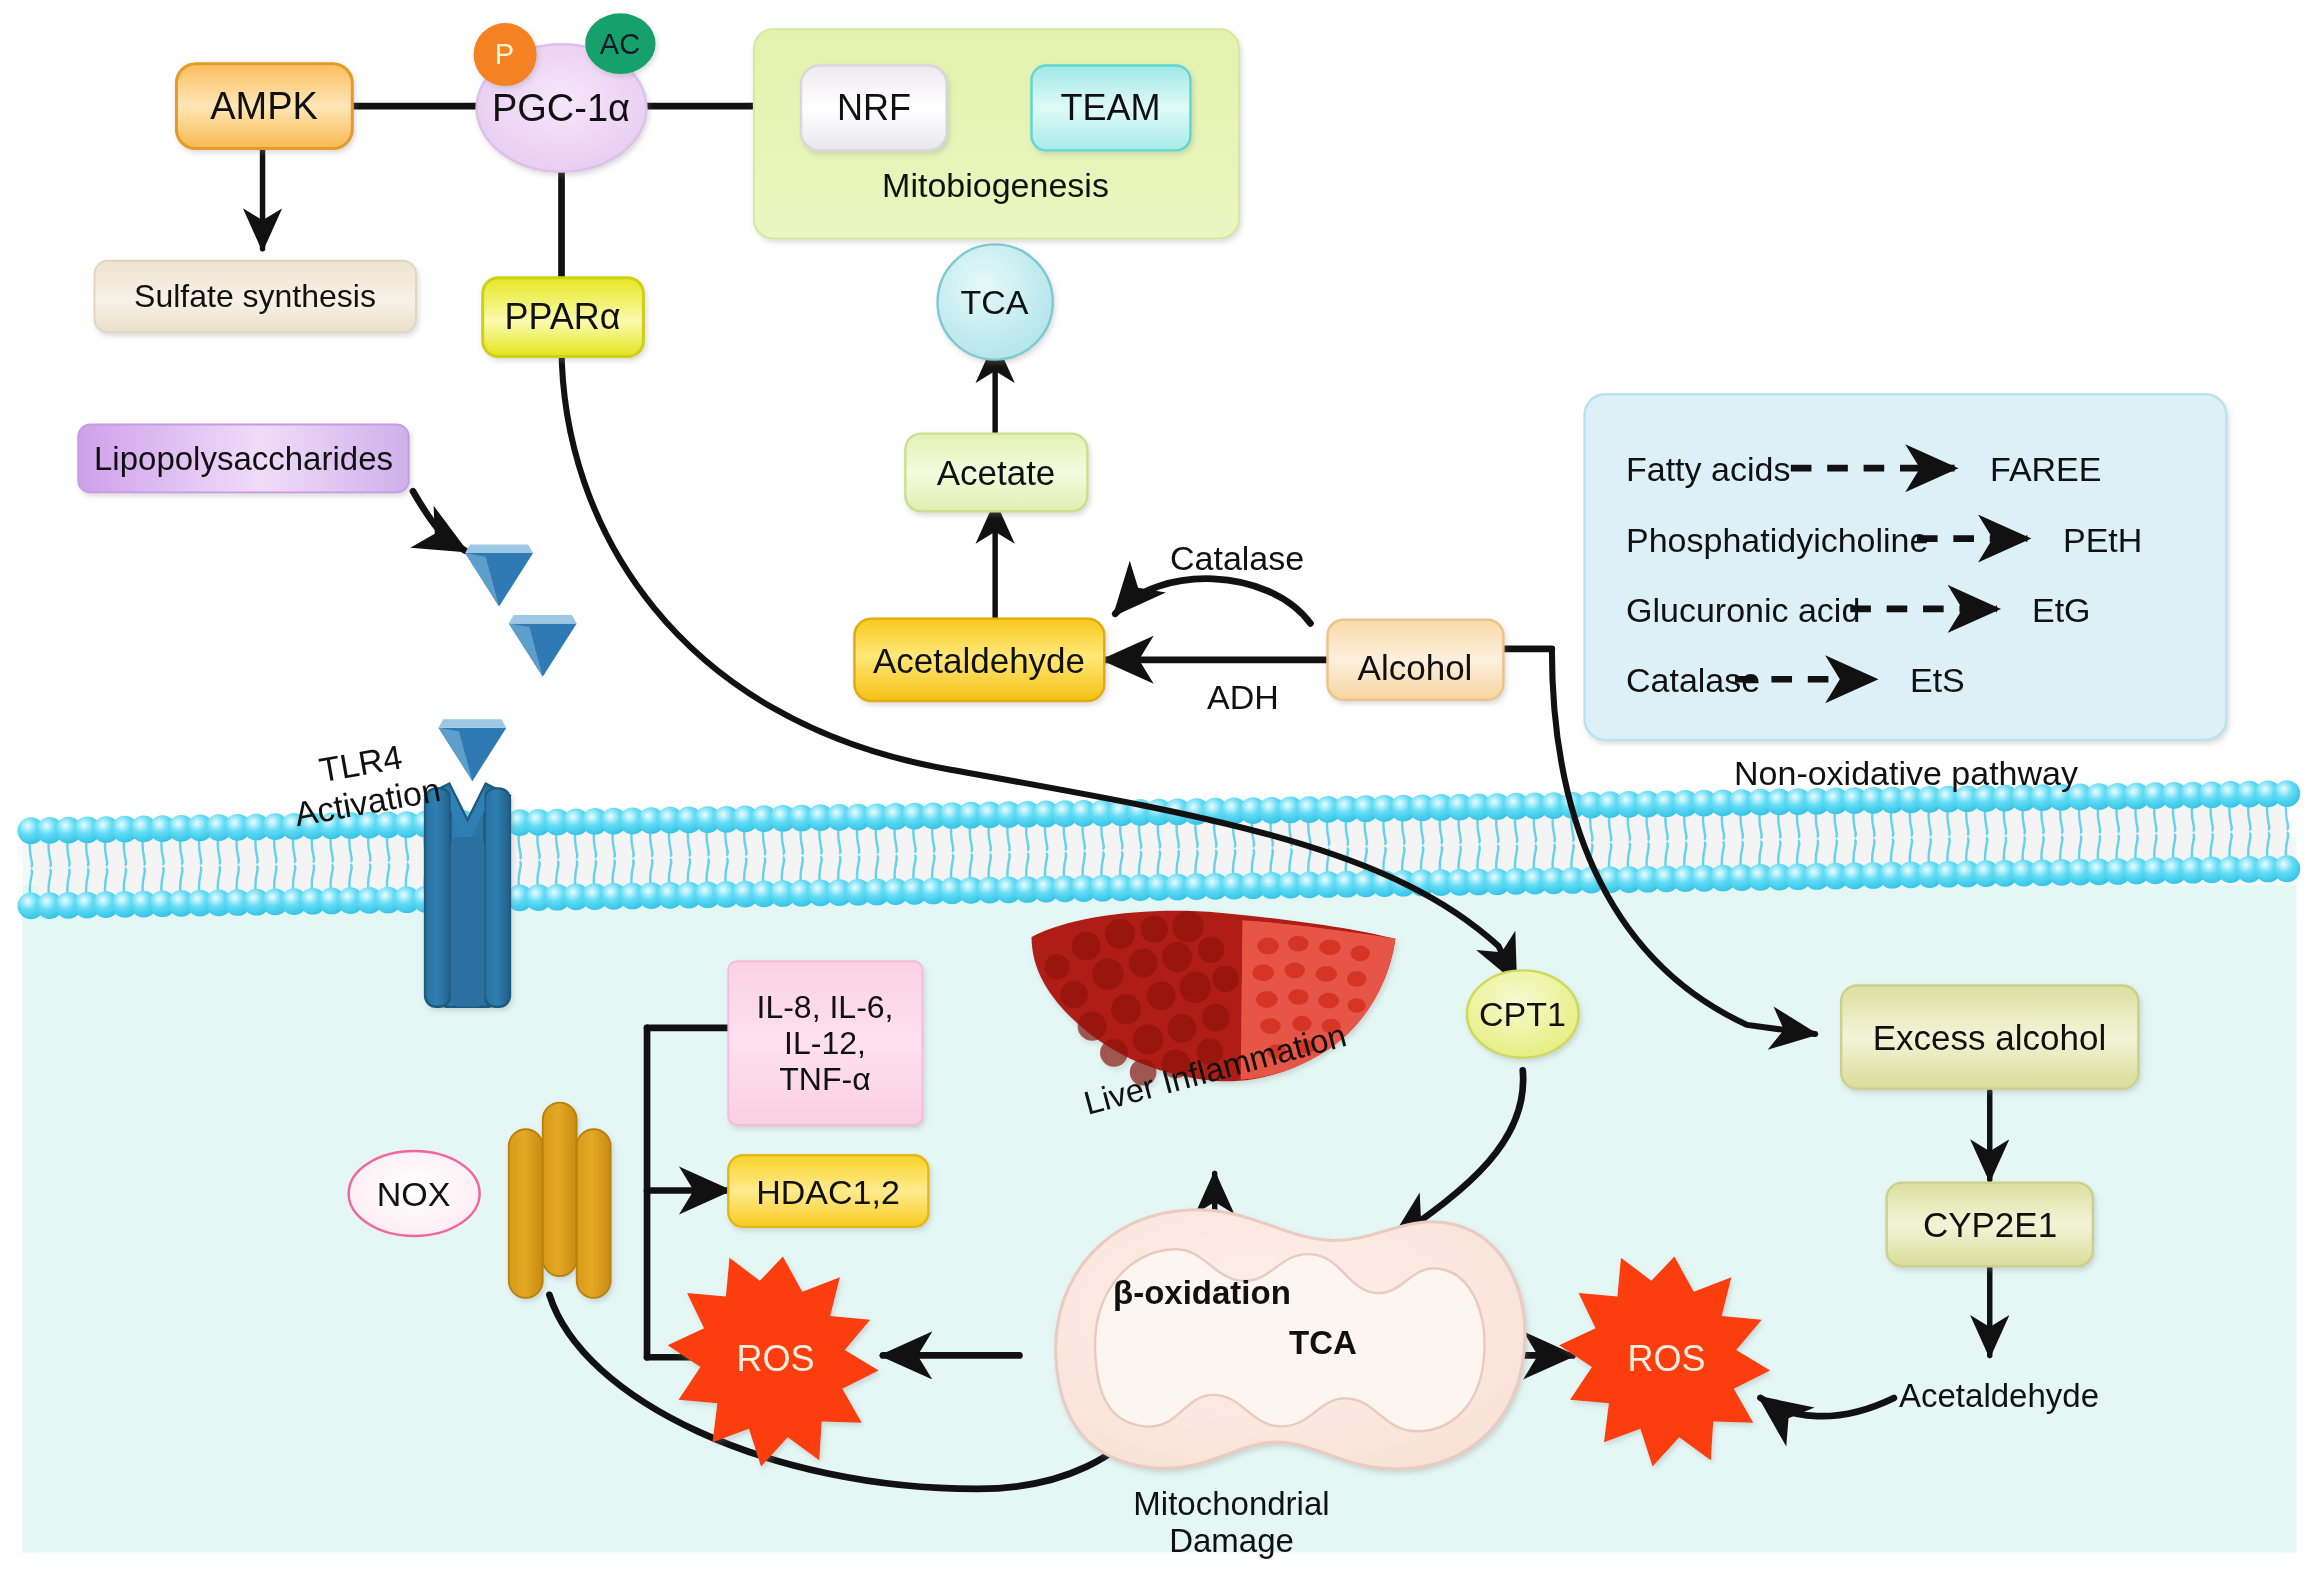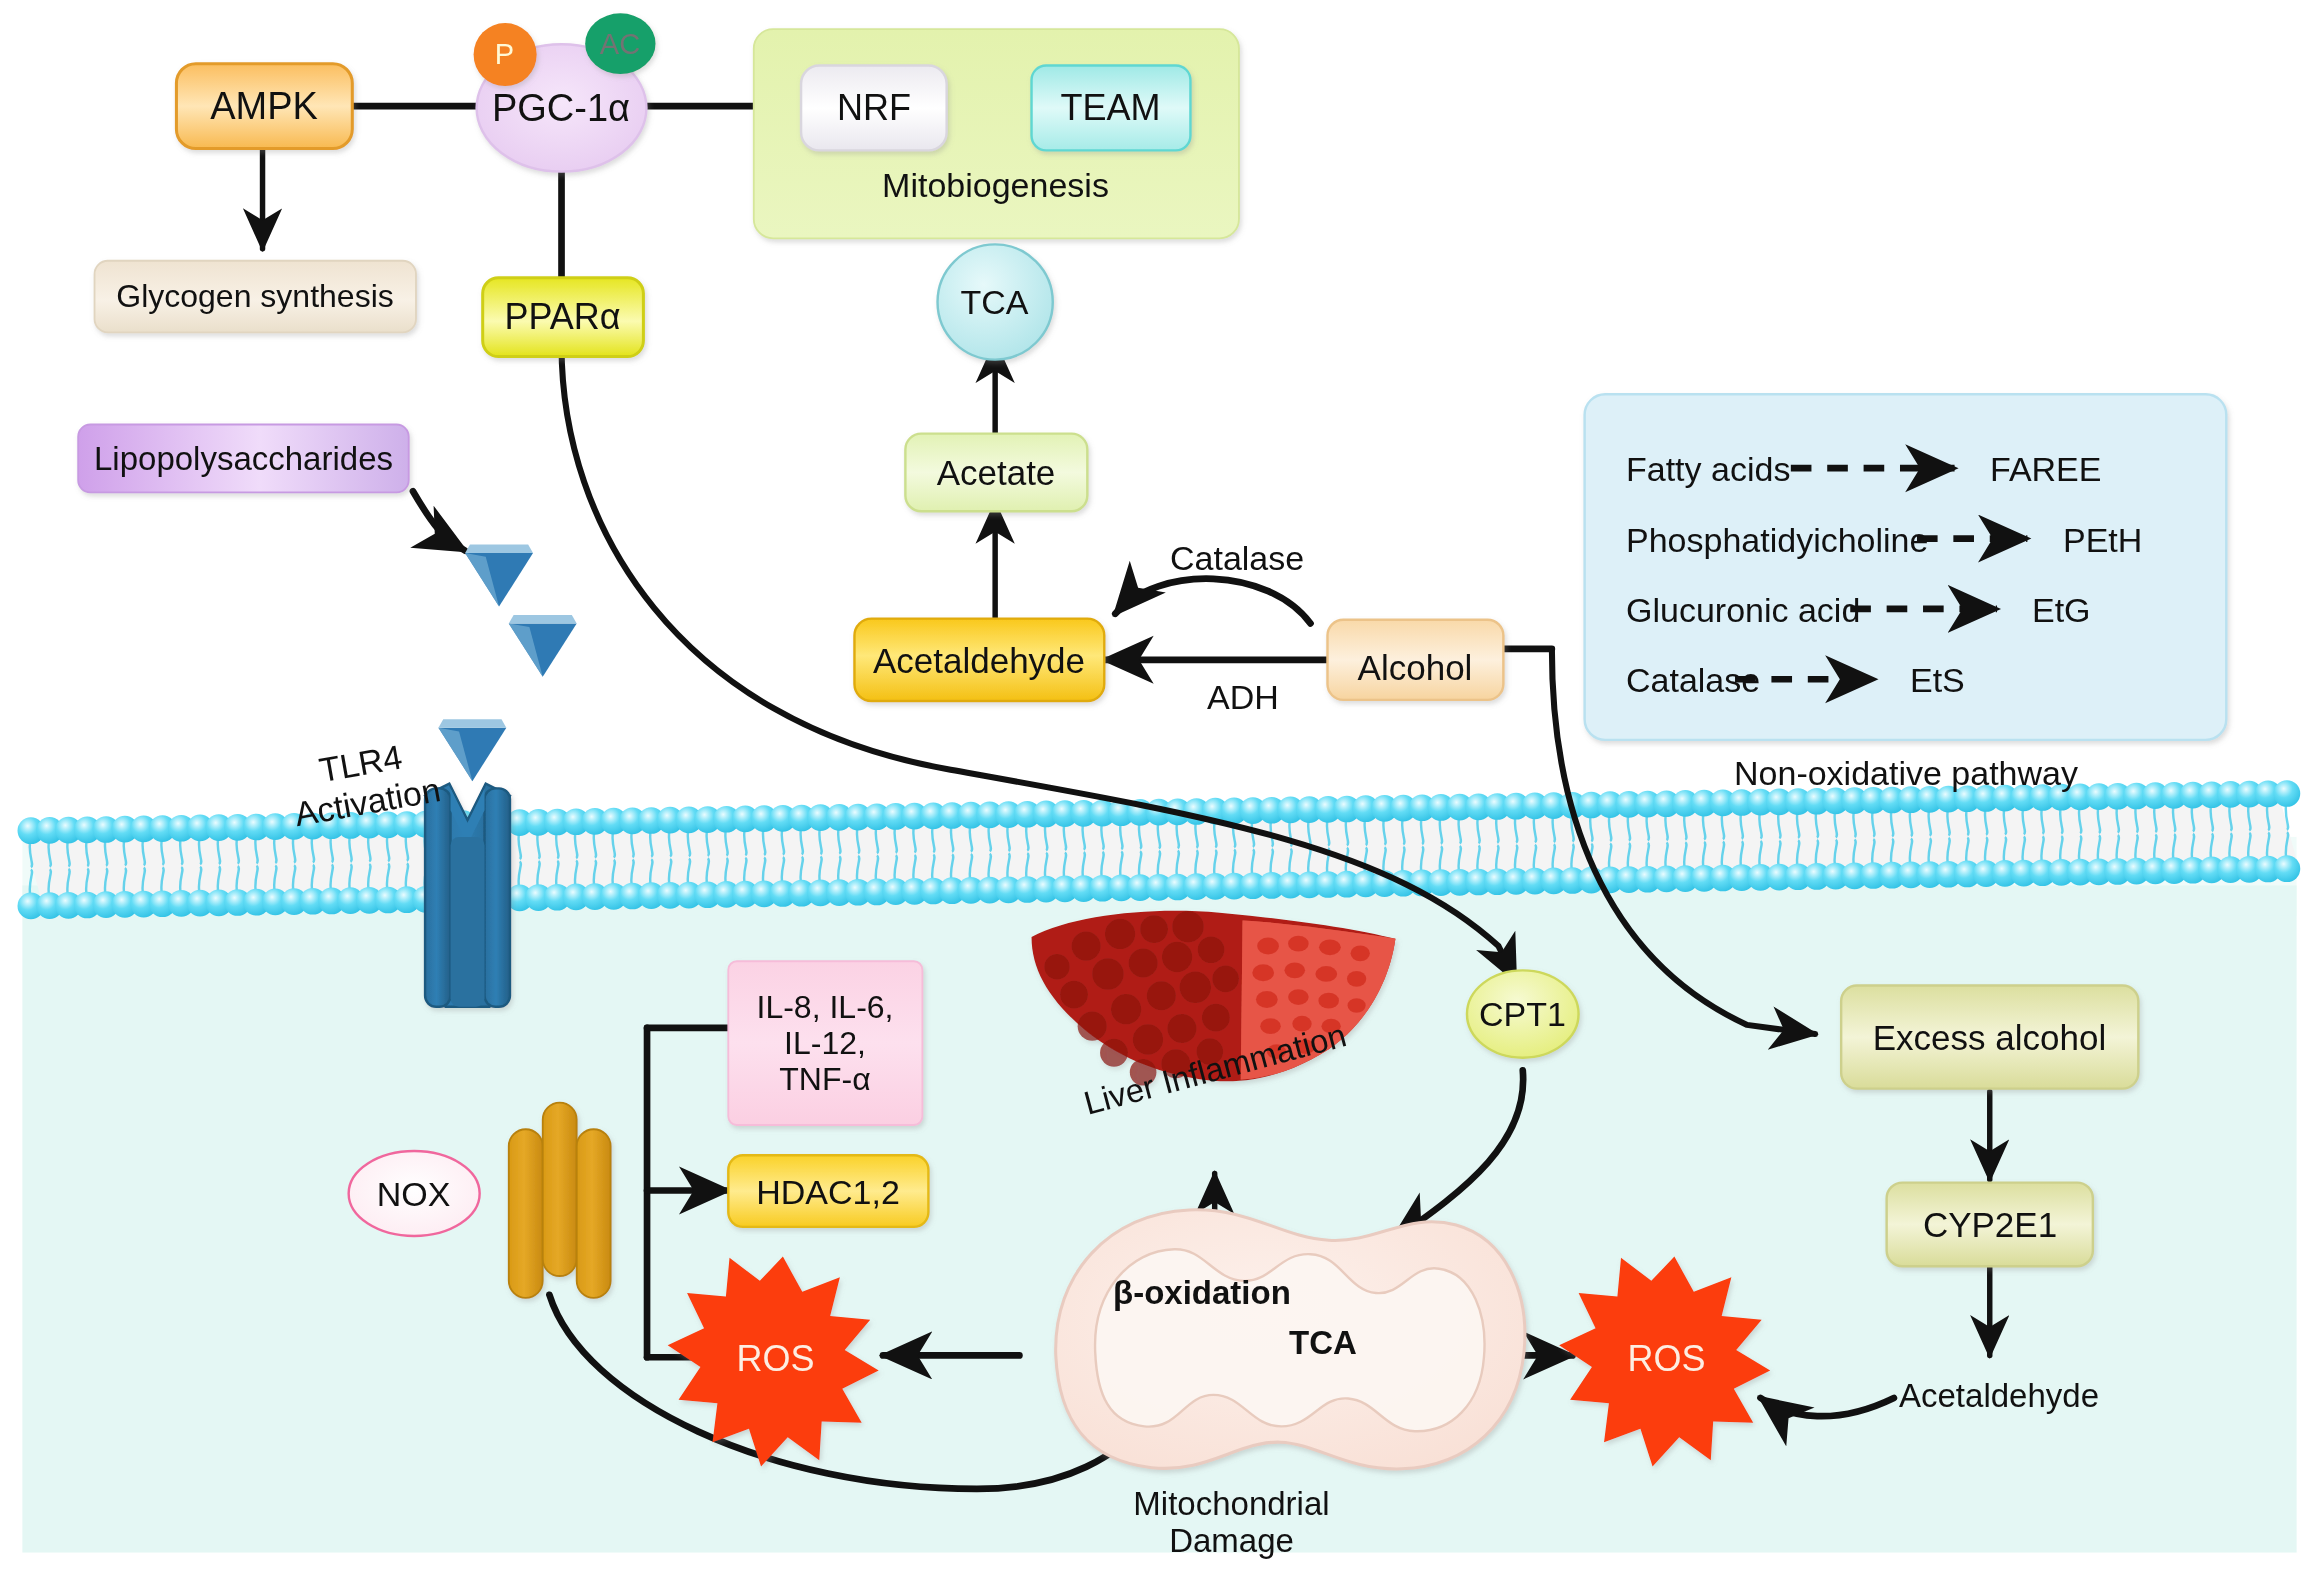--- a/index.html
+++ b/index.html
@@ -708,23 +708,23 @@
       <line x1="2860" y1="1120" x2="3090" y2="1120" marker-end="url(#ah)"></line>
     </g>
   </svg>
 
   <div class="node" style="left:176px;top:64px;width:176px;height:85px;font-size:38px;">AMPK</div>
 
   <div class="node" style="left:476px;top:78px;width:170px;height:61px;font-size:38px;">PGC-1α</div>
 
   <div class="node" style="left:473px;top:24px;width:63px;height:61px;font-size:29px;color:#fff9d6;">P</div>
 
-  <div class="node" style="left:585px;top:13.3px;width:70px;height:61px;font-size:29px;color:#737373;">AC</div>
-
-  <div class="node" style="left:94px;top:261px;width:322px;height:72px;font-size:32px;">Glycogen synthesis</div>
+  <div class="node" style="left:585px;top:13.3px;width:70px;height:61px;font-size:29px;color:#0f172a;">AC</div>
+
+  <div class="node" style="left:94px;top:261px;width:322px;height:72px;font-size:32px;">Sulfate synthesis</div>
 
   <div class="node" style="left:482px;top:278px;width:161px;height:79px;font-size:36px;">PPARα</div>
 
   <div class="node" style="left:801px;top:66px;width:146px;height:85px;font-size:36px;">NRF</div>
 
   <div class="node" style="left:1031px;top:66px;width:159px;height:85px;font-size:36px;">TEAM</div>
 
   <div class="node" style="left:753px;top:164px;width:485px;height:42px;font-size:34px;">Mitobiogenesis</div>
 
   <div class="node" style="left:937px;top:272px;width:115px;height:61px;font-size:34px;">TCA</div>

